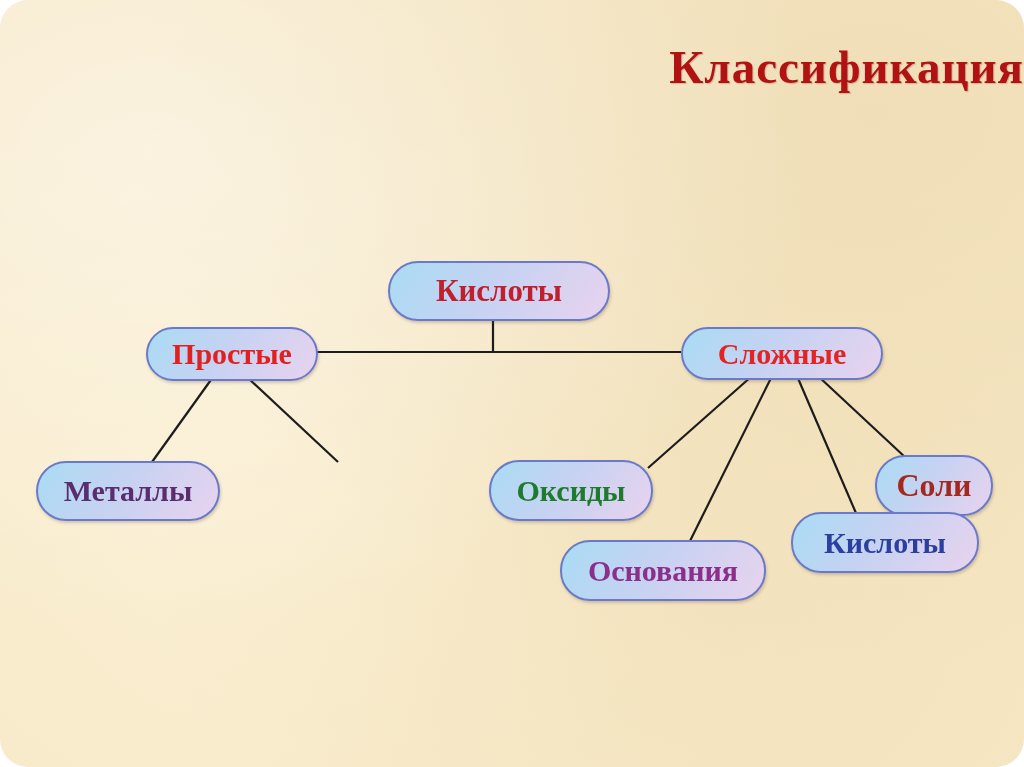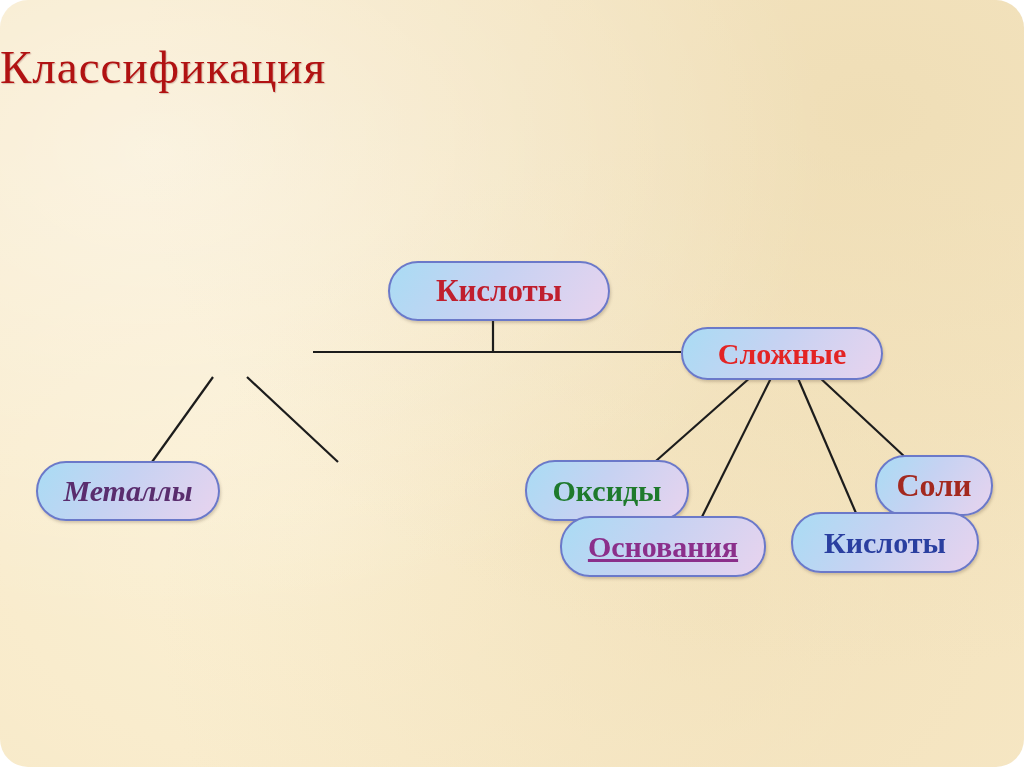--- a/index.html
+++ b/index.html
@@ -19,22 +19,22 @@
       radial-gradient(ellipse at 15% 20%, rgba(255,255,255,0.45), transparent 55%),
       radial-gradient(ellipse at 85% 15%, rgba(233,214,170,0.55), transparent 60%),
       radial-gradient(ellipse at 70% 80%, rgba(240,222,182,0.6), transparent 55%),
       radial-gradient(ellipse at 30% 70%, rgba(255,248,226,0.5), transparent 60%);
   }
   .title {
     position: absolute;
     top: 34px;
     left: 0;
     width: 100%;
-    text-align: left;
-    font-weight: normal;
+    text-align: right;
+    font-weight: bold;
     font-size: 47px;
     line-height: 1.42;
     letter-spacing: 1px;
     text-shadow: 1px 1px 1px rgba(120,40,40,0.25);
   }
   .title span { display: block; }
   svg.connectors {
     position: absolute;
     left: 0; top: 0;
     width: 1024px; height: 767px;
@@ -56,23 +56,23 @@
     font-weight: bold;
     font-size: 30px;
     box-shadow: 1px 2px 3px rgba(90,70,50,0.25);
     white-space: nowrap;
   }
   #n-veshchestva { left: 388px; top: 261px; width: 218px; height: 56px; font-size: 31px; }
   #n-prostye     { left: 146px; top: 327px; width: 168px; height: 50px; }
   #n-slozhnye    { left: 681px; top: 327px; width: 198px; height: 49px; }
   #n-metally     { left: 36px;  top: 461px; width: 180px; height: 56px; }
   #n-nemetally   { left: 251px; top: 461px; width: 210px; height: 56px; }
-  #n-oksidy      { left: 525px; top: 460px; width: 160px; height: 57px; }
+  #n-oksidy      { left: 489px; top: 460px; width: 160px; height: 57px; }
   #n-soli        { left: 875px; top: 455px; width: 114px; height: 57px; font-size: 32px; text-align: center; }
-  #n-osnovaniya  { left: 560px; top: 516px; width: 202px; height: 57px; text-decoration: underline; }
+  #n-osnovaniya  { left: 560px; top: 540px; width: 202px; height: 57px; }
   #n-kisloty     { left: 791px; top: 512px; width: 184px; height: 57px; }
 </style>
 </head>
 <body>
 
 <div class="slide">
 
   <div class="title" style="color: rgb(177, 18, 18);">
     <span>Классификация</span>
   </div>
@@ -87,24 +87,25 @@
     <line x1="247" y1="377" x2="338" y2="462"></line>
 
     <line x1="752" y1="376" x2="648" y2="468"></line>
     <line x1="772" y1="376" x2="690" y2="541"></line>
     <line x1="797" y1="376" x2="868" y2="541"></line>
     <line x1="818" y1="376" x2="906" y2="458"></line>
   </svg>
 
   <div class="node" id="n-veshchestva" style="color: rgb(192, 31, 46);">Кислоты</div>
 
+  <div class="node" id="n-prostye" style="color: rgb(227, 32, 32);">Простые</div>
 
   <div class="node" id="n-slozhnye" style="color: rgb(227, 36, 36); text-align: right;">Сложные</div>
 
-  <div class="node" id="n-metally" style="color: rgb(90, 45, 110); font-style: italic;">Металлы</div>
+  <div class="node" id="n-metally" style="color: rgb(90, 45, 110);">Металлы</div>
 
 
   <div class="node" id="n-oksidy" style="color: rgb(30, 122, 44);">Оксиды</div>
 
   <div class="node" id="n-soli" style="color: rgb(163, 41, 31);">Соли</div>
 
   <div class="node" id="n-osnovaniya" style="color: rgb(139, 47, 139);">Основания</div>
 
   <div class="node" id="n-kisloty" style="color: rgb(42, 63, 160);">Кислоты</div>
 

